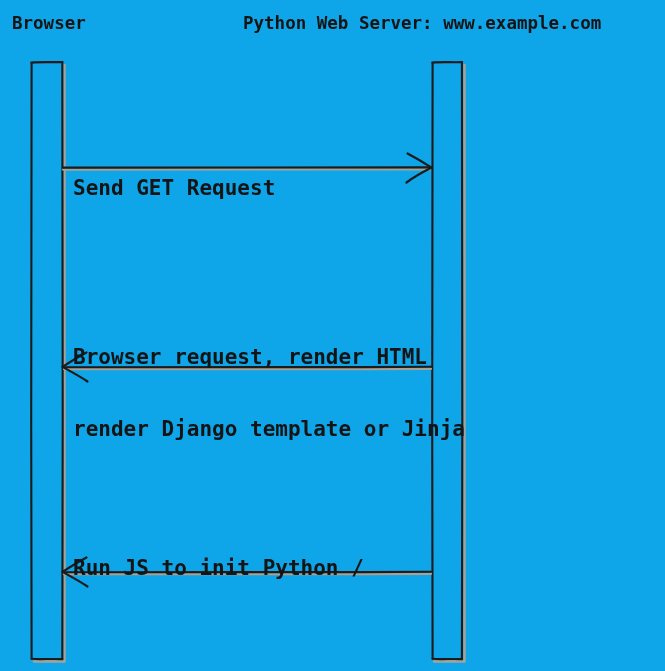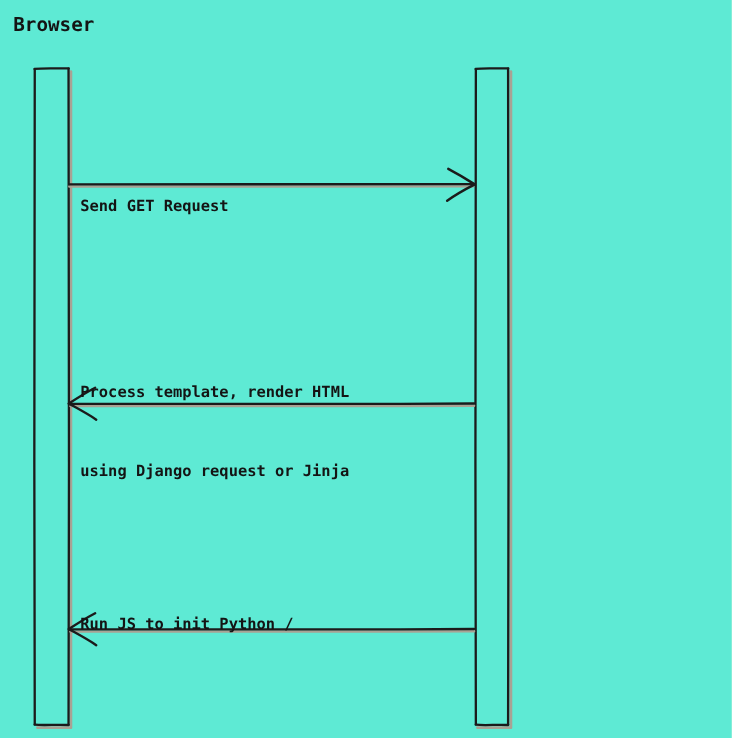--- a/index.html
+++ b/index.html
@@ -10,21 +10,21 @@
     width: 665px;
     height: 671px;
     background: #fdf6e3;
     font-family: "DejaVu Sans Mono", monospace;
     overflow: hidden;
   }
   #diagram {
     position: relative;
     width: 665px;
     height: 671px;
-    background: #5eead4;
+    background: #0ea5e9;
   }
   svg.layer {
     position: absolute;
     left: 0;
     top: 0;
     width: 665px;
     height: 671px;
     overflow: visible;
   }
   .actor-header {
@@ -33,39 +33,40 @@
     font-size: 17.5px;
     font-weight: bold;
     color: #141414;
     white-space: pre;
     letter-spacing: 0px;
     line-height: 20px;
   }
   .msg-label {
     position: absolute;
     font-family: "DejaVu Sans Mono", monospace;
-    font-size: 14px;
+    font-size: 21px;
     font-weight: bold;
     color: #141414;
     white-space: pre;
     line-height: 24px;
     letter-spacing: 0px;
   }
   .msg-label .line {
     display: block;
     white-space: pre;
   }
 </style>
 </head>
 <body>
 
 <div id="diagram">
 
   <div class="actor-header" style="left:12px; top:13px;">Browser</div>
 
+  <div class="actor-header" style="left:243px; top:13px;">Python Web Server: www.example.com</div>
 
   <svg class="layer" viewBox="0 0 665 671">
 
     <g stroke="#a9a294" stroke-width="2.4" fill="none" stroke-linecap="round">
       <path d="M64.5 65 L64.5 661.5"></path>
       <path d="M34 661.5 L64 661.5"></path>
       <path d="M464.5 65 L464.5 661.5"></path>
       <path d="M434 661.5 L464 661.5"></path>
     </g>
 
@@ -103,21 +104,21 @@
       <path d="M86.5 557.5 C 78 562, 68.5 568, 62.6 571.9" stroke="#1b1b1b" stroke-width="2.2" fill="none" stroke-linecap="round"></path>
       <path d="M62.6 571.9 C 69 575.5, 79.5 581, 87.5 586.5" stroke="#1b1b1b" stroke-width="2.2" fill="none" stroke-linecap="round"></path>
     </g>
   </svg>
 
   <div class="msg-label" style="left:73px; top:128px;">
     <span class="line">Send GET Request</span>
   </div>
 
   <div class="msg-label" style="left:73px; top:297px;">
-    <span class="line">Process template, render HTML</span>
-    <span class="line">using Django request or Jinja</span>
+    <span class="line">Browser request, render HTML</span>
+    <span class="line">render Django template or Jinja</span>
   </div>
 
   <div class="msg-label" style="left:73px; top:508px;">
     <span class="line">Run JS to init Python /</span>
   </div>
 
 </div>
 
 </body></html>

